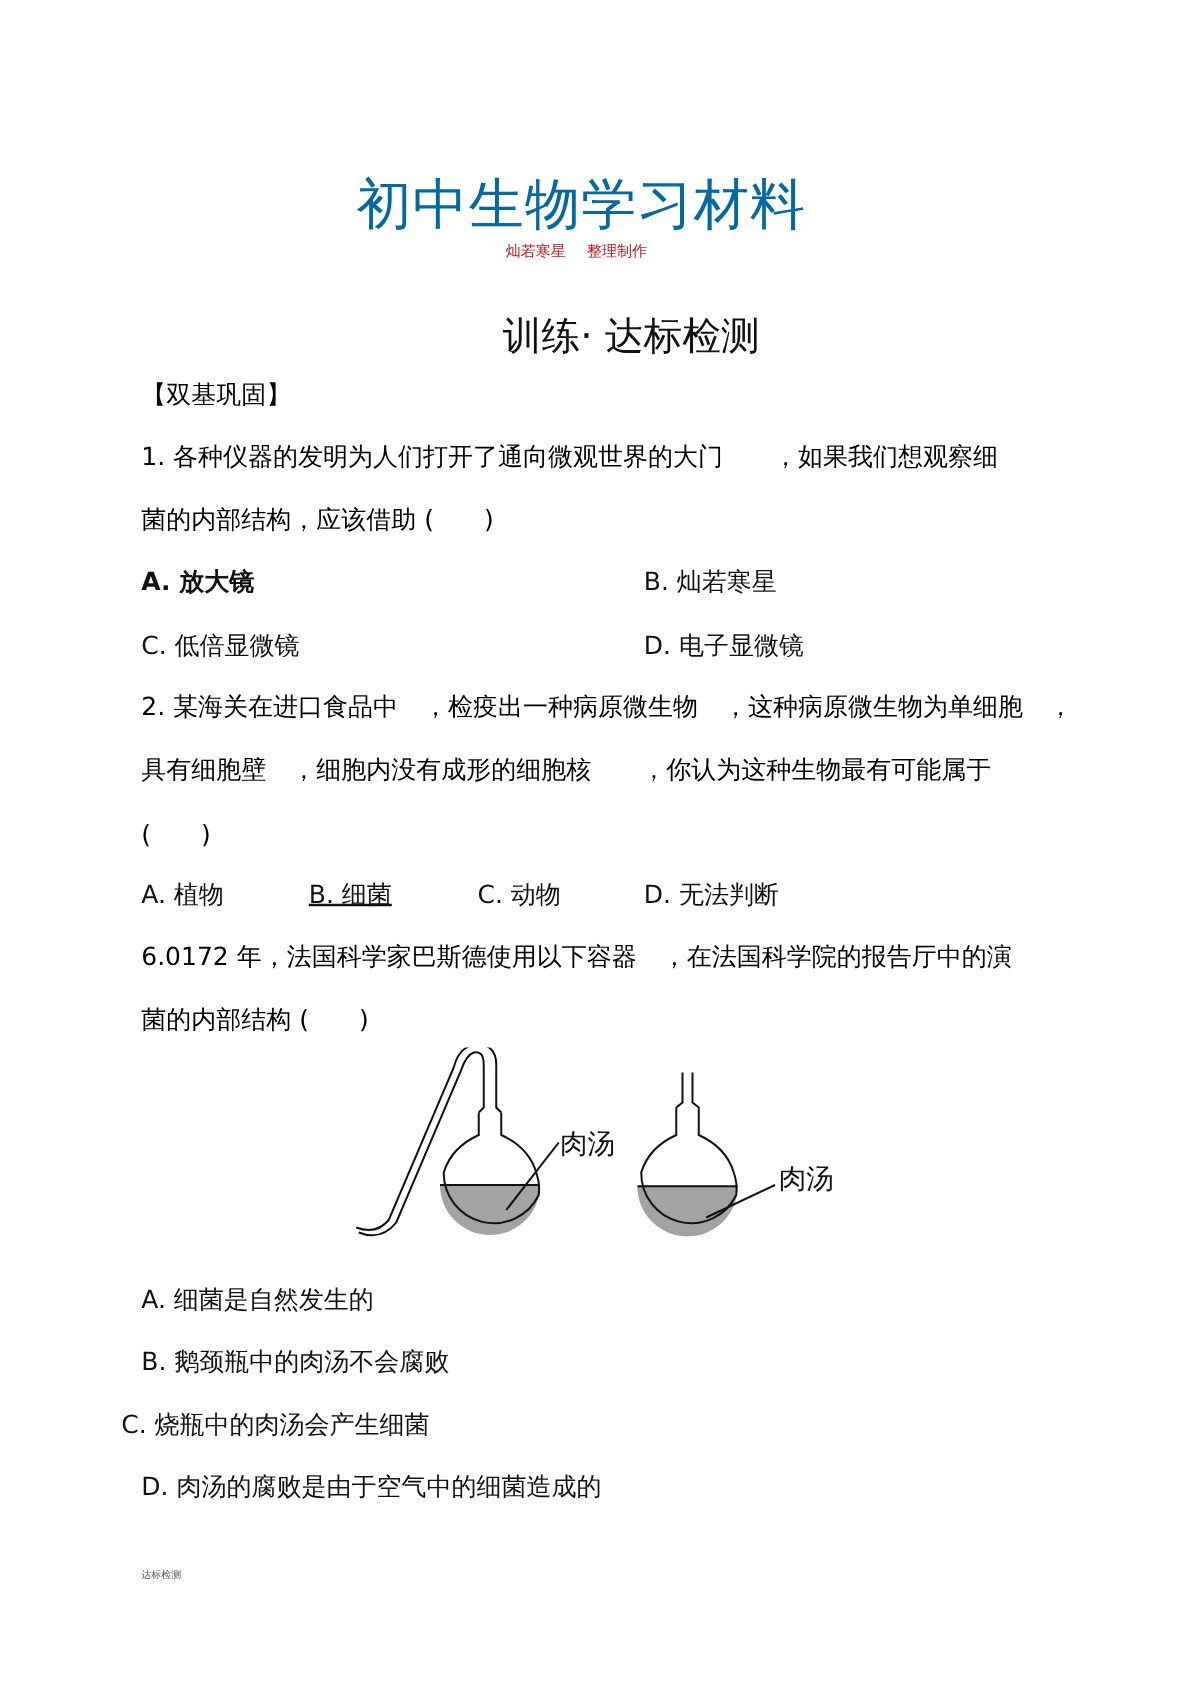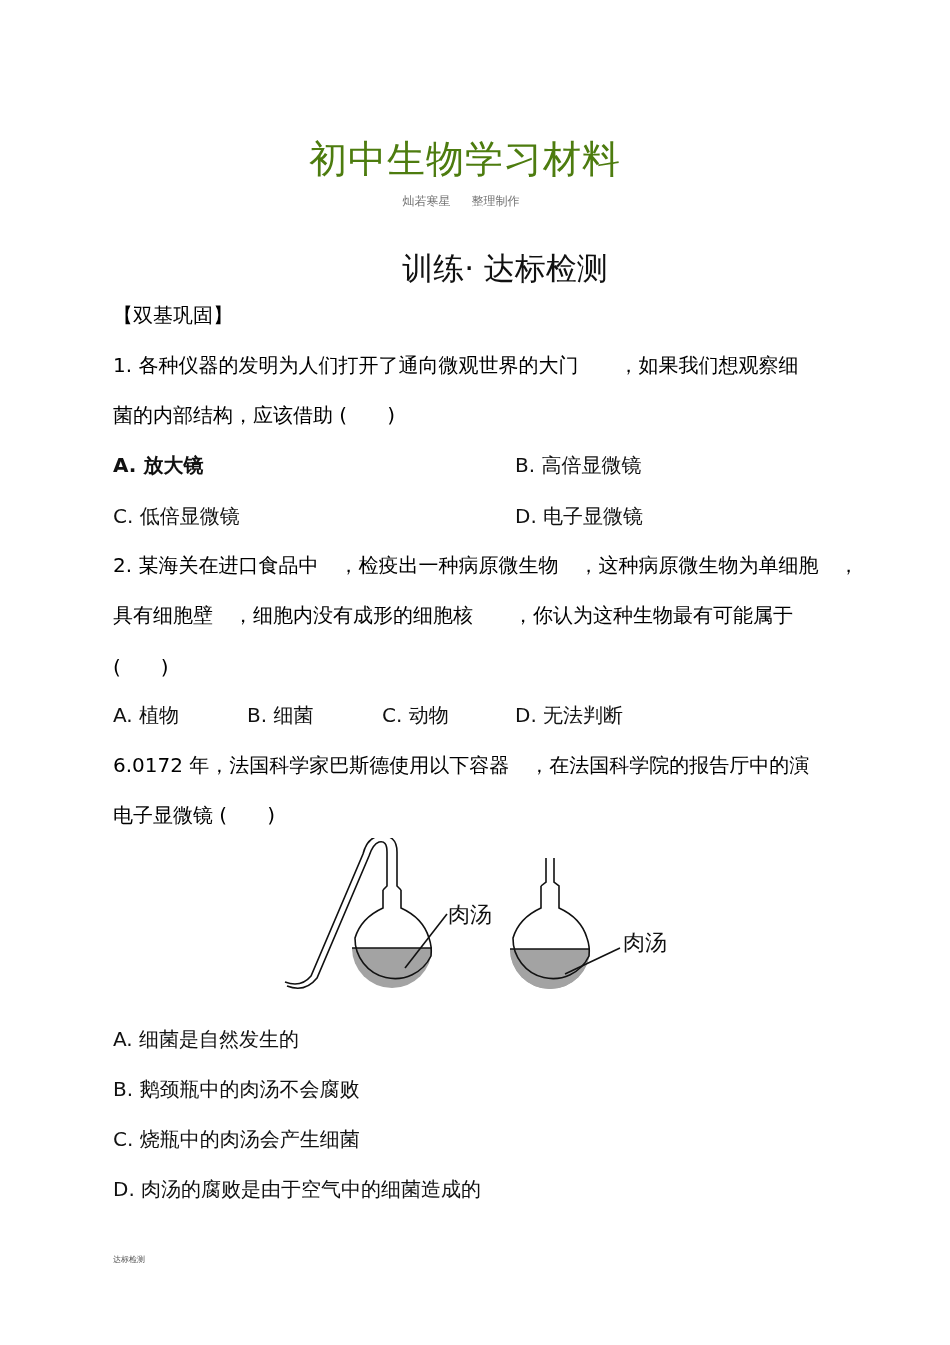--- a/index.html
+++ b/index.html
@@ -1,55 +1,55 @@
 <!DOCTYPE html>
 <html><head>
 <meta charset="utf-8">
 <style>
   html, body { margin: 0; padding: 0; background: #ffffff; }
   body { width: 950px; height: 1345px; position: relative; overflow: hidden;
          font-family: "DejaVu Sans", "Liberation Sans", sans-serif; color: #111; }
   .abs { position: absolute; white-space: nowrap; }
-  .title { left: 0; width: 930px; top: 134px; text-align: center; font-size: 38px;
-           font-family: "DejaVu Serif", "Liberation Serif", serif; letter-spacing: 1px; color: #4d7c0f; }
+  .title { left: 0; width: 930px; top: 134px; text-align: center; font-size: 44px;
+           font-family: "DejaVu Serif", "Liberation Serif", serif; letter-spacing: 1px; color: #0369a1; }
   .subtitle { left: 0; width: 922px; top: 193px; text-align: center; font-size: 12px;
-              font-family: Liberation Mono, monospace; color: #737373; word-spacing: 14px; }
+              font-family: Liberation Serif, serif; color: #b91c1c; word-spacing: 14px; }
   .section-title { left: 0; width: 930px; top: 248px; text-align: center; font-size: 31px; color: #111; padding-left: 40px; }
   .line { font-size: 20px; left: 113px; color: #000000; }
   .opt { font-size: 20px; color: #111; }
   .footer { left: 113px; top: 1254px; font-size: 8px; color: #555;
             font-family: "DejaVu Serif", "Liberation Serif", serif; }
   .figure { left: 275px; top: 838px; width: 420px; height: 170px; }
 </style>
 </head>
 <body>
 
 <div class="abs title">初中生物学习材料</div>
 <div class="abs subtitle">灿若寒星 整理制作</div>
 
 <div class="abs section-title">训练· 达标检测</div>
 <div class="abs line" style="top:302px;">【双基巩固】</div>
 
 <div class="abs line" style="top:352px;">1. 各种仪器的发明为人们打开了通向微观世界的大门　　，如果我们想观察细</div>
 <div class="abs line" style="top:402px;">菌的内部结构，应该借助 (　　)</div>
 <div class="abs opt" style="left:113px; top:452px;font-weight:bold;">A. 放大镜</div>
-<div class="abs opt" style="left:515px; top:452px;">B. 高倍显微镜</div>
+<div class="abs opt" style="left:515px; top:452px;">B. 灿若寒星</div>
 <div class="abs opt" style="left:113px; top:503px;">C. 低倍显微镜</div>
 <div class="abs opt" style="left:515px; top:503px;">D. 电子显微镜</div>
 
 <div class="abs line" style="top:552px;">2. 某海关在进口食品中　，检疫出一种病原微生物　，这种病原微生物为单细胞　，</div>
 <div class="abs line" style="top:602px;text-align:right;">具有细胞壁　，细胞内没有成形的细胞核　　，你认为这种生物最有可能属于</div>
 <div class="abs line" style="top:654px;">(　　)</div>
 <div class="abs opt" style="left:113px; top:702px;">A. 植物</div>
-<div class="abs opt" style="left:247px; top:702px;">B. 细菌</div>
+<div class="abs opt" style="left:247px; top:702px;text-decoration:underline;">B. 细菌</div>
 <div class="abs opt" style="left:382px; top:702px;">C. 动物</div>
 <div class="abs opt" style="left:515px; top:702px;">D. 无法判断</div>
 
 <div class="abs line" style="top:752px;">6.0172 年，法国科学家巴斯德使用以下容器　，在法国科学院的报告厅中的演</div>
-<div class="abs line" style="top:802px;">电子显微镜 (　　)</div>
+<div class="abs line" style="top:802px;">菌的内部结构 (　　)</div>
 
 <div class="abs figure">
   <svg width="420" height="170" viewBox="0 0 420 170" xmlns="http://www.w3.org/2000/svg">
 
     <g stroke="#111" stroke-width="1.6" fill="none">
 
       <path d="M 77 110 L 156 110 A 40 40 0 0 1 77 110 Z" fill="#a3a3a3" stroke="none"></path>
       <path d="M 77 110 A 40 40 0 0 0 157 110" fill="#a3a3a3" stroke="none"></path>
       <line x1="77" y1="110" x2="157" y2="110"></line>
 
@@ -70,16 +70,16 @@
       <path d="M 266 48 L 271 44 L 271 20"></path>
 
       <line x1="290" y1="136" x2="345" y2="110"></line>
     </g>
     <text x="348" y="112" font-size="22" fill="#111" font-family="DejaVu Sans, sans-serif">肉汤</text>
   </svg>
 </div>
 
 <div class="abs opt" style="left:113px; top:1026px;">A. 细菌是自然发生的</div>
 <div class="abs opt" style="left:113px; top:1076px;">B. 鹅颈瓶中的肉汤不会腐败</div>
-<div class="abs opt" style="left:113px; top:1126px;">C. 烧瓶中的肉汤会产生细菌</div>
+<div class="abs opt" style="left:97px; top:1126px;">C. 烧瓶中的肉汤会产生细菌</div>
 <div class="abs opt" style="left:113px; top:1176px;">D. 肉汤的腐败是由于空气中的细菌造成的</div>
 
 <div class="abs footer">达标检测</div>
 
 </body></html>

